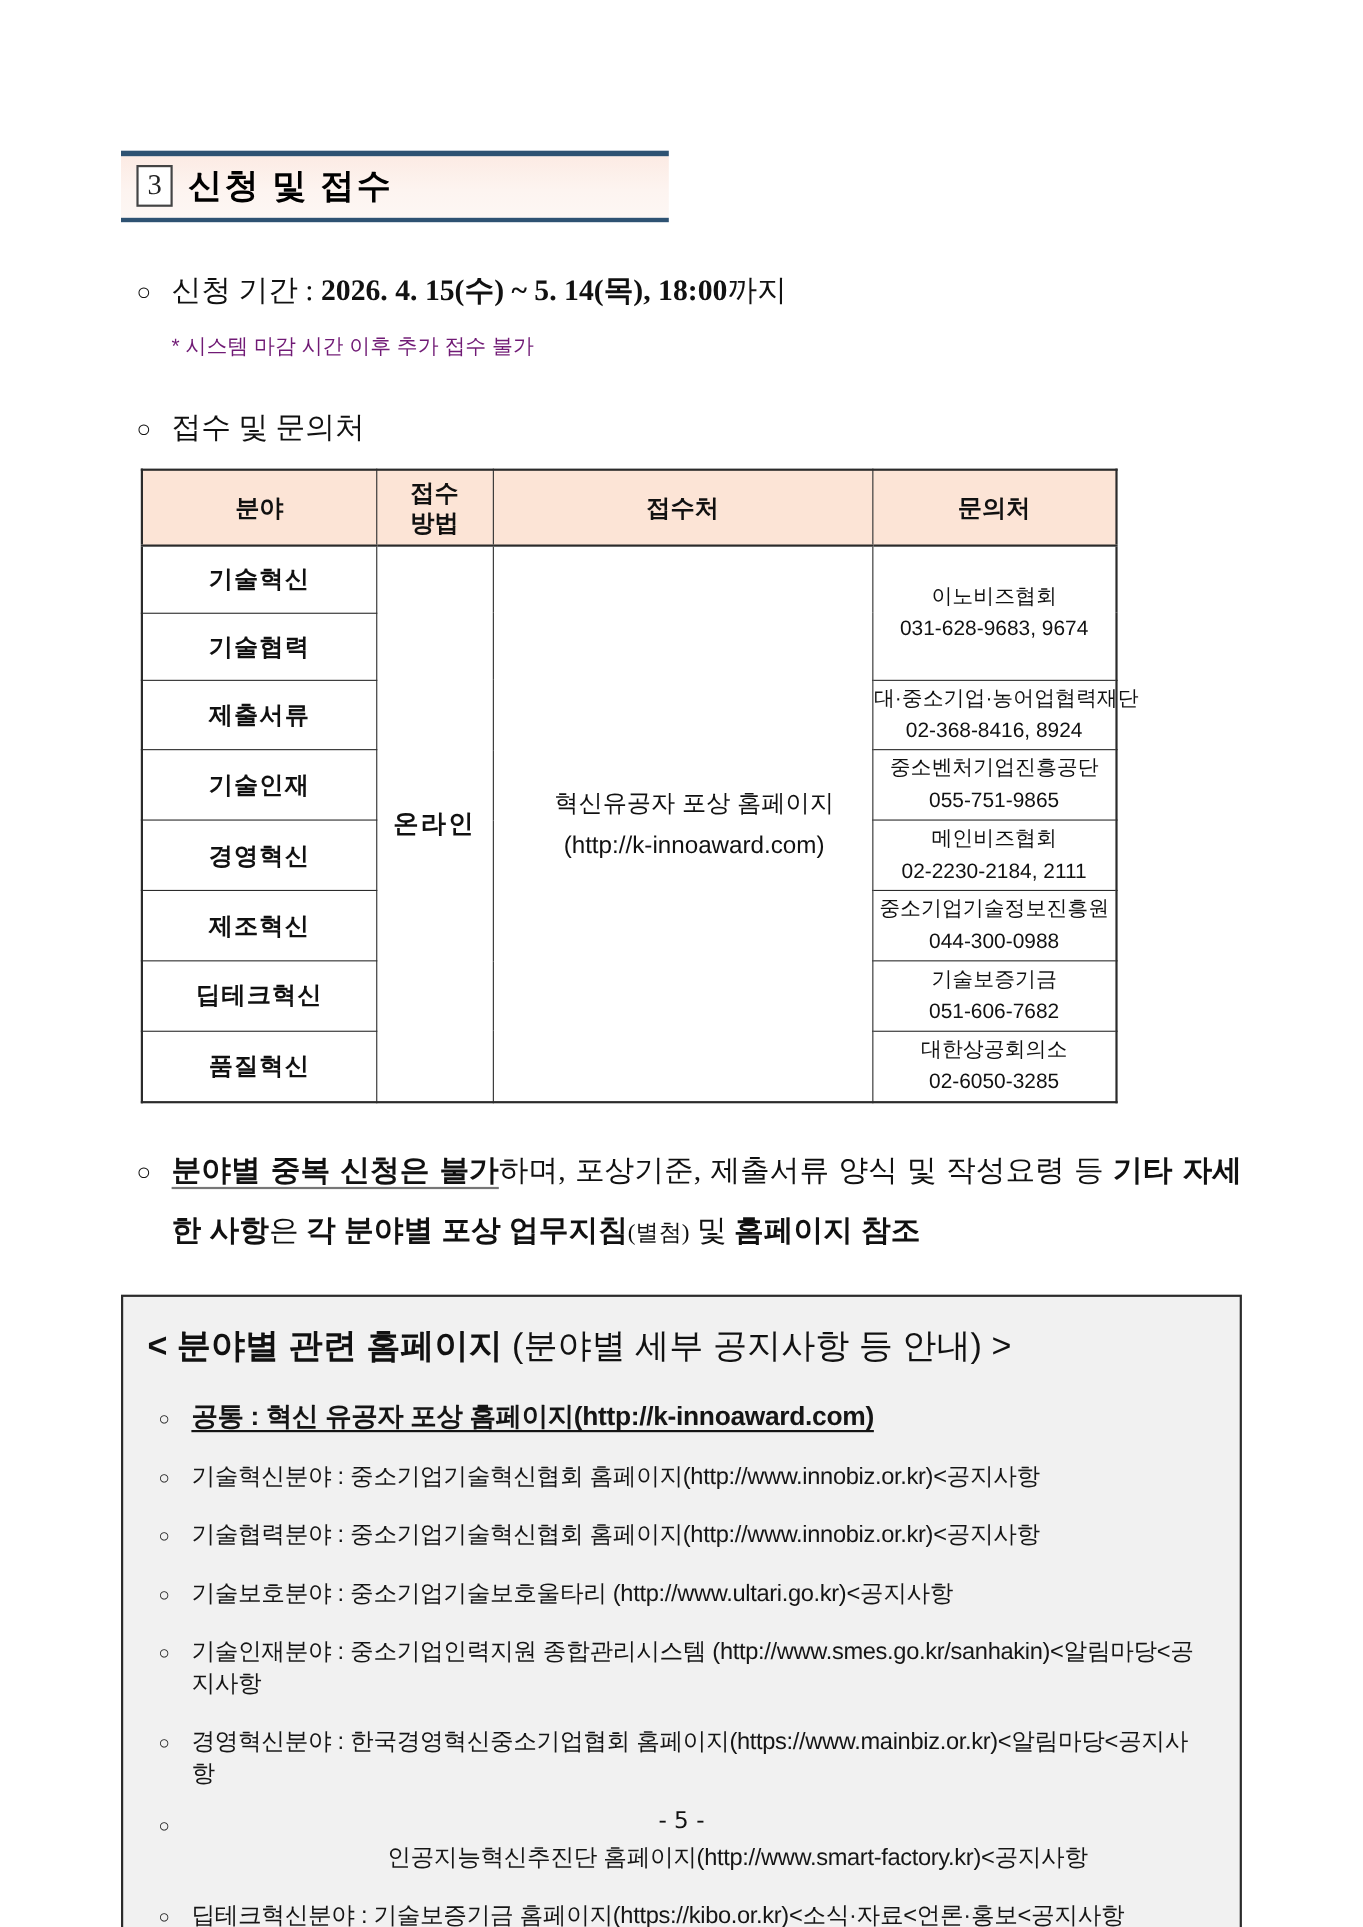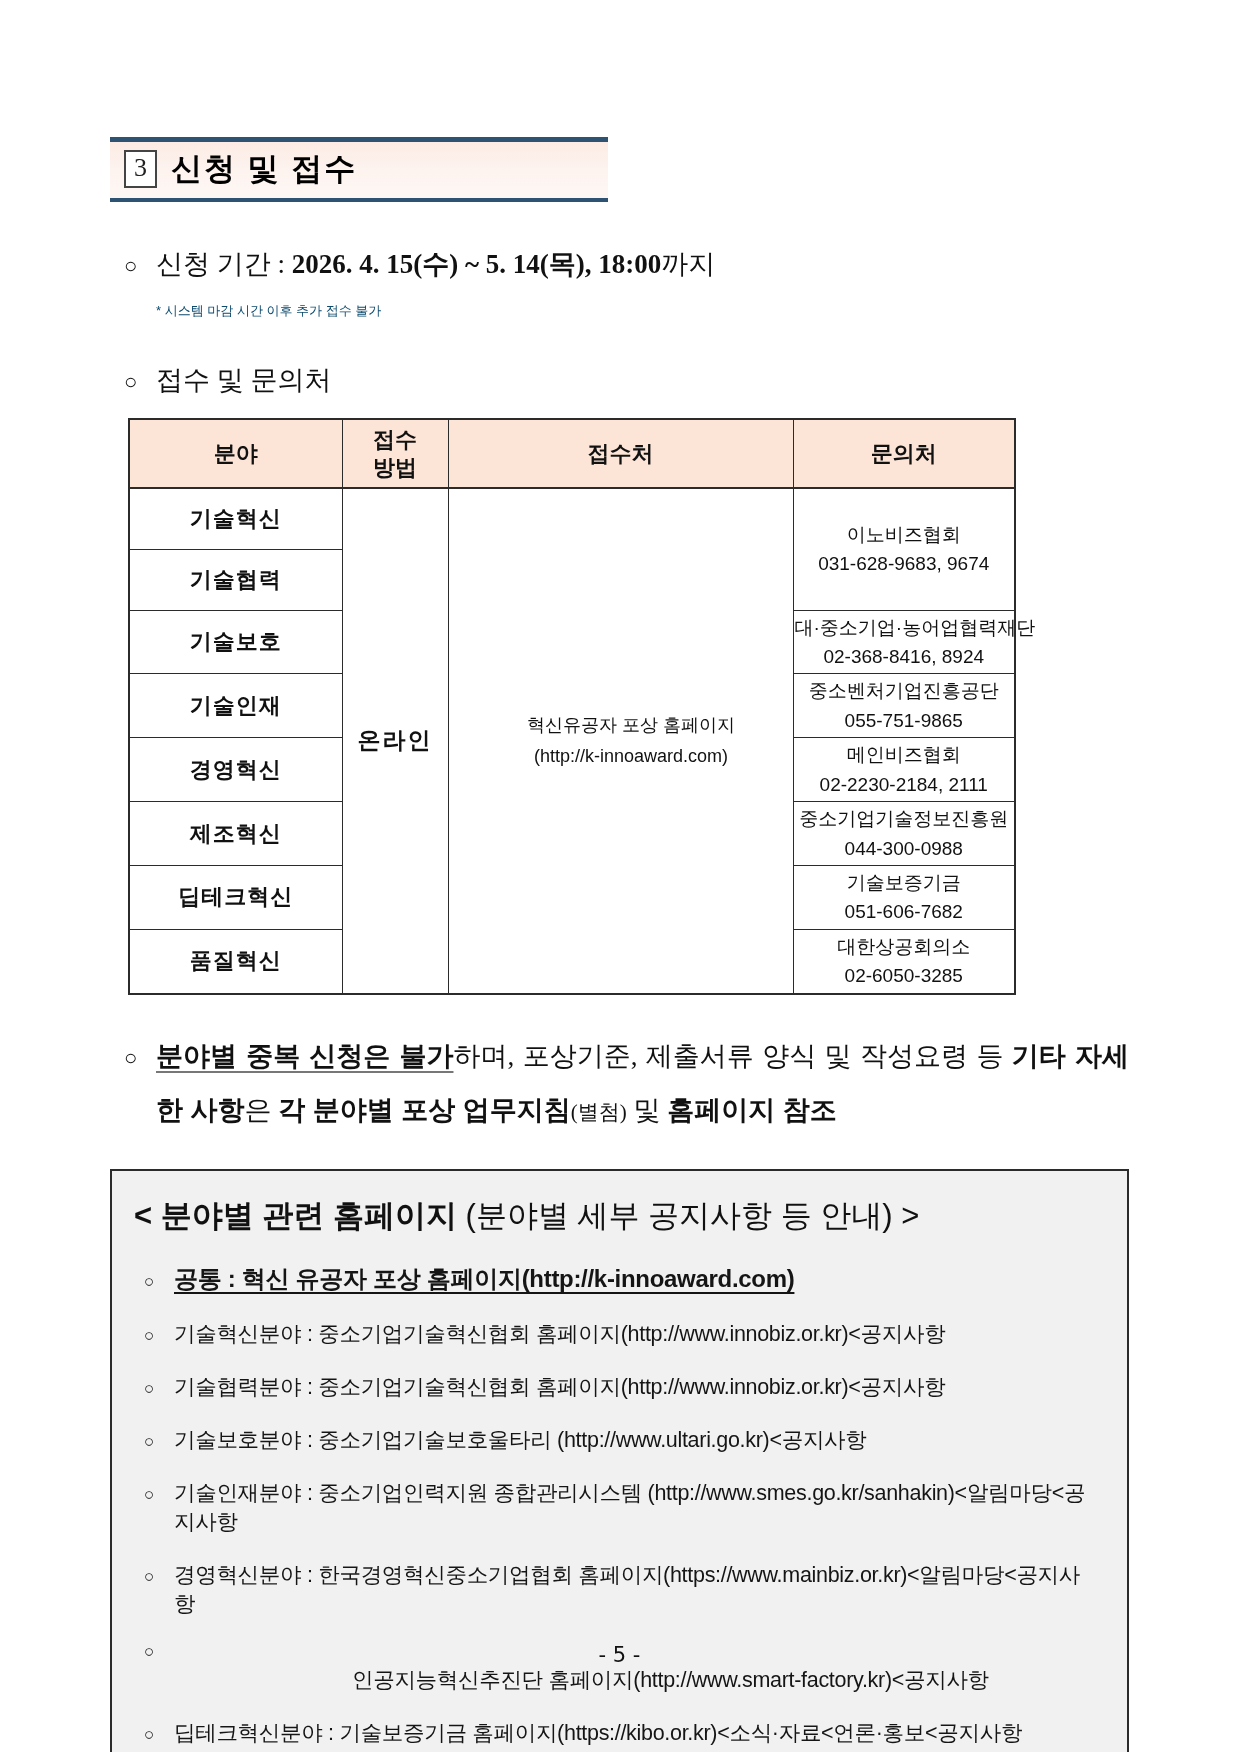--- a/index.html
+++ b/index.html
@@ -59,22 +59,22 @@
     padding-left: 14px;
     font-size: 22px;
     flex: none;
   }
   .period-line { margin-top: 44px; }
   .period-bold { font-weight: bold; font-family: "Liberation Serif", serif; }
   .deadline-note {
     margin-top: 20px;
     margin-left: 46px;
     font-family: "Liberation Sans", sans-serif;
-    font-size: 13px;
-    color: #0c4a6e;
+    font-size: 19px;
+    color: #701a75;
   }
   .contact-heading-line { margin-top: 42px; }
 
   
   table.contact-table {
     margin-top: 20px;
     margin-left: 18px;
     width: 886px;
     border-collapse: collapse;
     table-layout: fixed;
@@ -94,21 +94,21 @@
     white-space: pre-line;
     line-height: 1.25;
   }
   .col-field { width: 213px; }
   .col-method { width: 106px; }
   .col-site { width: 345px; }
   .col-contact { width: 222px; }
   .contact-table tbody tr { height: 61px; }
   td.field-cell { font-size: 22px; font-weight: bold; letter-spacing: 1px; }
   td.method-cell { font-size: 23px; font-weight: bold; letter-spacing: 2px; }
-  td.site-cell { font-size: 18px; line-height: 1.7; padding-left: 21px; }
+  td.site-cell { font-size: 22px; line-height: 1.7; padding-left: 21px; }
   td.contact-cell { font-size: 19px; line-height: 1.55; padding: 2px 1px; }
   td.contact-cell .org { white-space: nowrap; }
   td.contact-cell .phone { white-space: nowrap; }
 
   
   .notice {
     margin-top: 34px;
     display: flex;
     align-items: baseline;
   }
@@ -240,21 +240,21 @@
         </td>
         <td class="contact-cell" rowspan="2">
           <div class="org">이노비즈협회</div>
           <div class="phone">031-628-9683, 9674</div>
         </td>
       </tr>
       <tr>
         <td class="field-cell">기술협력</td>
       </tr>
       <tr>
-        <td class="field-cell">기술보호</td>
+        <td class="field-cell">제출서류</td>
         <td class="contact-cell">
           <div class="org">대·중소기업·농어업협력재단</div>
           <div class="phone">02-368-8416, 8924</div>
         </td>
       </tr>
       <tr>
         <td class="field-cell">기술인재</td>
         <td class="contact-cell">
           <div class="org">중소벤처기업진흥공단</div>
           <div class="phone">055-751-9865</div>

